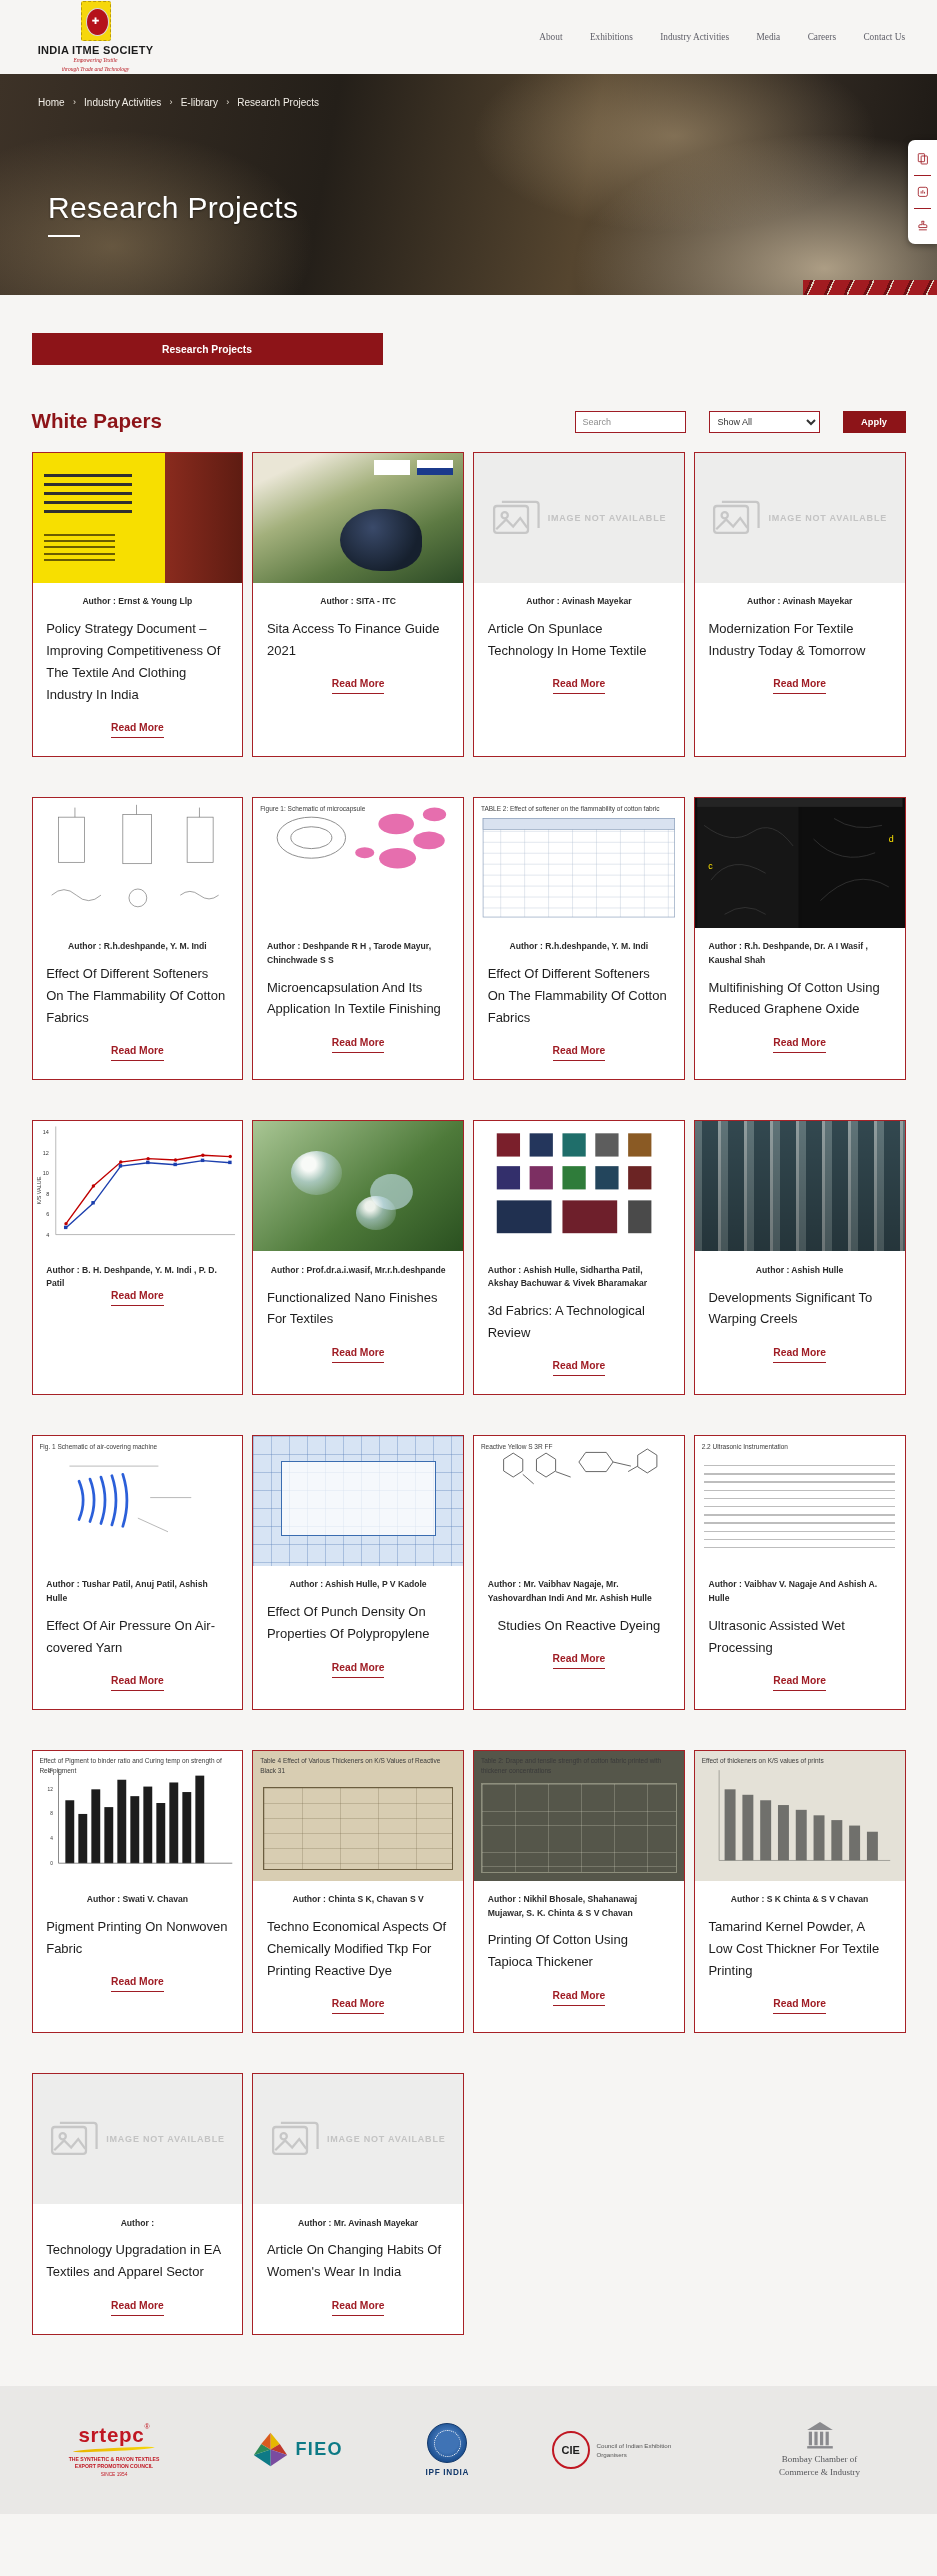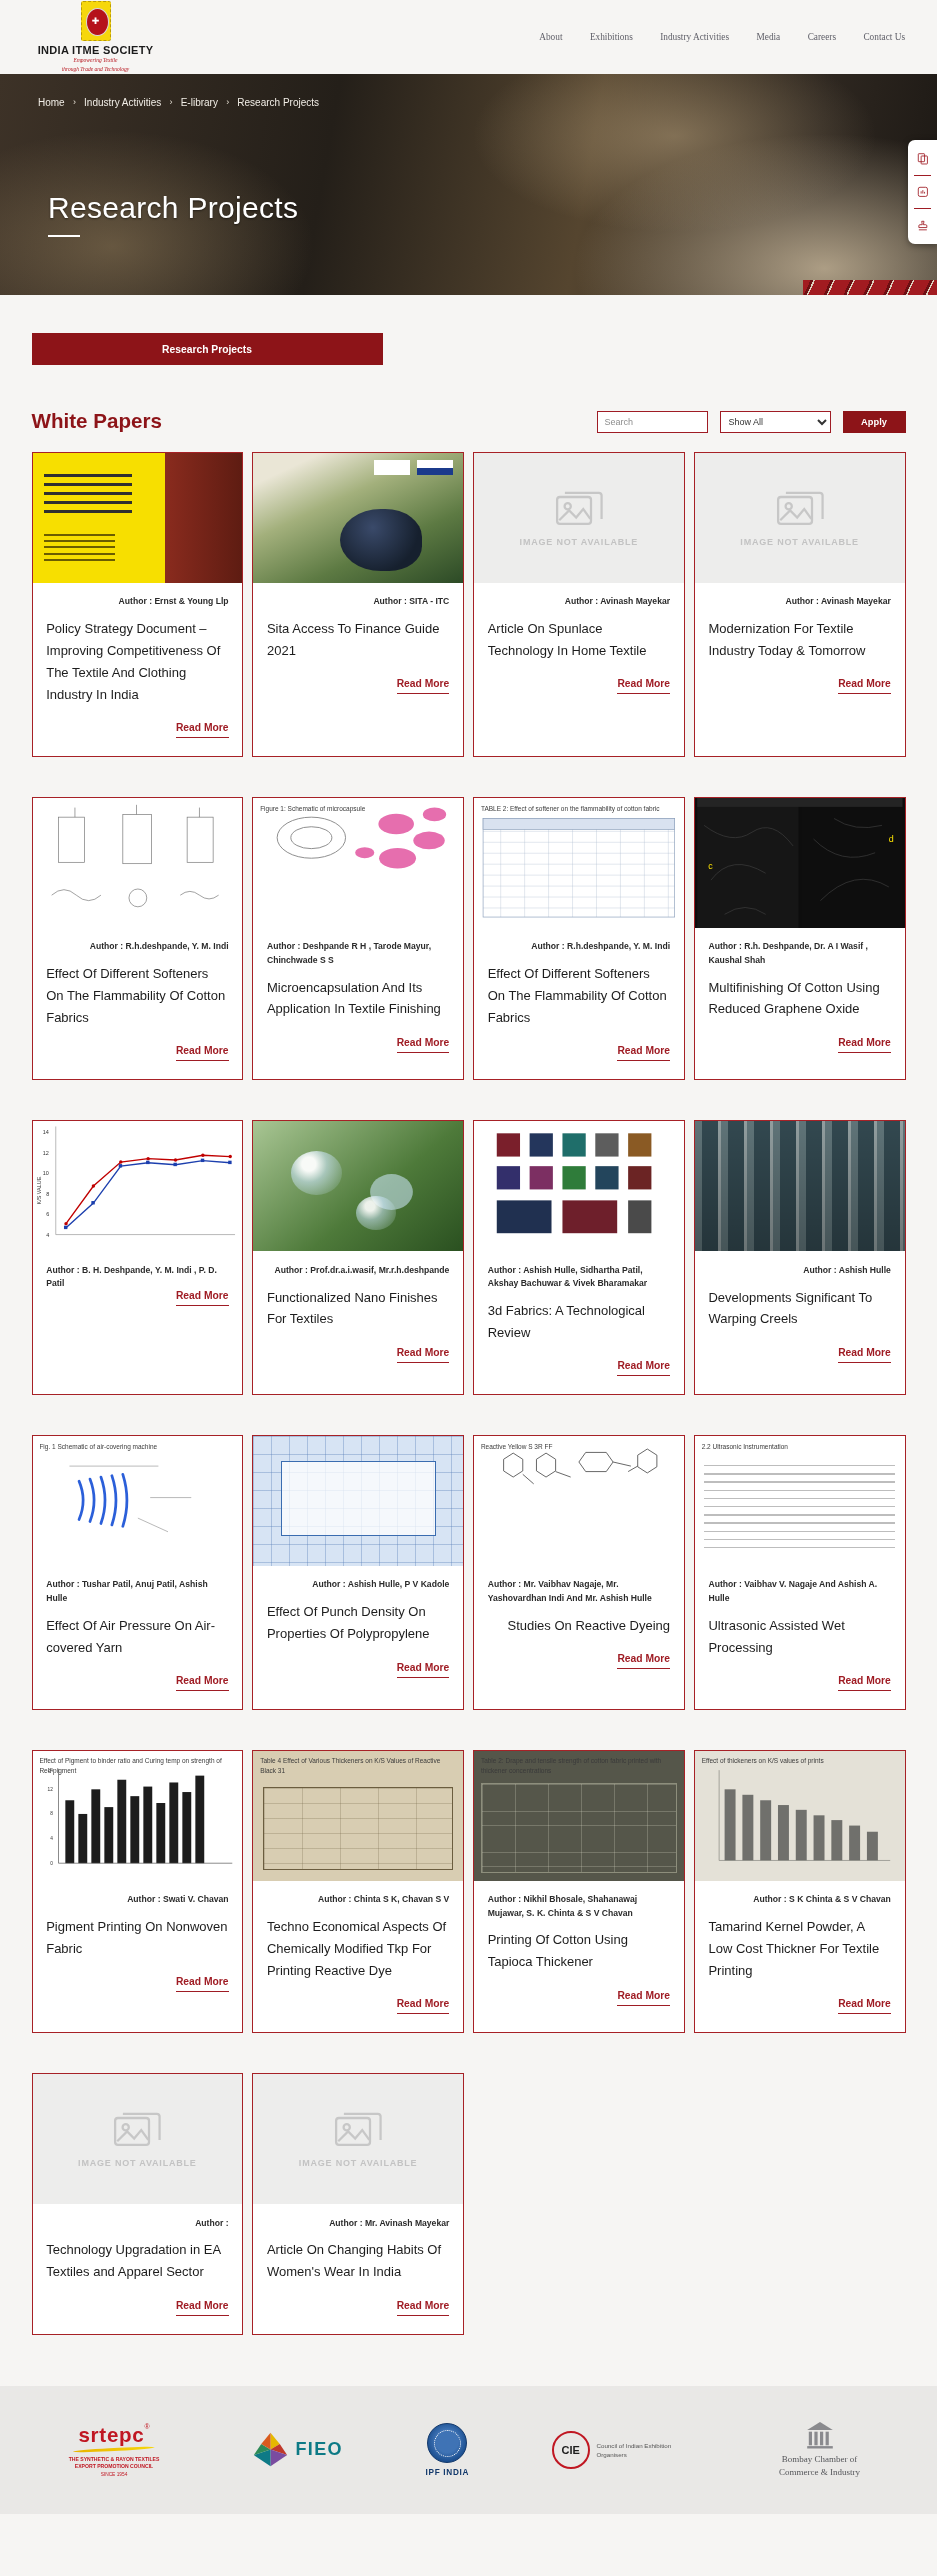--- a/index.html
+++ b/index.html
@@ -38,37 +38,37 @@
 
   
   .tabs { display:flex; gap:6.9px; margin:38px auto 0; }
   .tab { height:32px; display:flex; align-items:center; justify-content:center; font-size:10.3px; }
   .tab.active { background:#8d1418; color:#fff; flex:0 0 351px; font-weight:700; }
   .tab.inactive { background:#e7e7e7; color:#3a3a3a; flex:1; font-weight:600; }
 
   
   .section-head { margin:44px auto 19px; display:flex; justify-content:space-between; align-items:flex-end; }
   .section-title { font-size:20.6px; font-weight:600; color:#8d1418; }
-  .filters { display:flex; gap:12px; }
+  .filters { display:flex; gap:23px; }
   .filters input { width:111px; height:22px; border:0.7px solid #9f1c24; background:#fff; padding:0 6.9px; font-size:9px; color:#333; outline:none; }
   .filters input::placeholder { color:#8d8d8d; }
   .filters select { width:111px; height:22px; border:0.7px solid #9f1c24; background:#fff; font-size:9px; color:#333; padding:0 4.1px; }
   .filters button { width:63px; height:22px; background:#8d1418; border:0; color:#fff; font-size:9.3px; font-weight:700; cursor:pointer; }
 
   
   .papers-grid { display:grid; grid-template-columns:repeat(4,1fr); gap:40px 9px; margin:0 auto; }
   .card { background:#fff; border:0.7px solid #a72126; display:flex; flex-direction:column; }
   .card-img { position:relative; height:130px; overflow:hidden; background:#fff; flex:0 0 130px; }
   .art { position:absolute; inset:0; }
   .art svg { width:100%; height:100%; display:block; }
   .img-label { display:none; position:absolute; top:5.5px; left:6.9px; right:6.9px; font-size:6.5px; color:#3a3a3a; line-height:1.4; }
-  .na-wrap { display:none; position:absolute; inset:0; background:#ededec; flex-direction:column; align-items:center; justify-content:center; gap:8.2px; }
+  .na-wrap { display:none; position:absolute; inset:0; background:#ededec; flex-direction:row; align-items:center; justify-content:center; gap:8.2px; }
   .card-img.is-na .na-wrap { display:flex; }
   .na-text { font-size:9px; font-weight:700; letter-spacing:0.8px; color:#c3c3c3; }
-  .card-body { padding:12.3px 13.7px 18px; display:flex; flex-direction:column; align-items:flex-end; }
+  .card-body { padding:12.3px 13.7px 18px; display:flex; flex-direction:column; align-items:center; }
   .author { font-size:8.6px; font-weight:700; color:#2b2b2b; line-height:1.55; }
   .p-title { font-size:13px; font-weight:500; color:#1d1d1d; line-height:1.68; margin:9.6px 0 16.5px; }
   .read-more { margin-top:auto; color:#9f1c24; font-weight:700; font-size:10.3px; padding-bottom:4.1px; border-bottom:1.7px solid #9f1c24; }
 
   
   .art-cover { background:linear-gradient(90deg,#f7df00 0 63%,#8a2b1e 63%,#5e1c12 100%); }
   .art-cover::before { content:""; position:absolute; left:11px; top:20.6px; width:42%; height:44px;
       background:repeating-linear-gradient(#2f2f2f 0 3.4px,transparent 3.4px 9px); }
   .art-cover::after { content:""; position:absolute; left:11px; top:81px; width:34%; height:27.4px;
       background:repeating-linear-gradient(#6b5d00 0 2.1px,transparent 2.1px 6.2px); }

